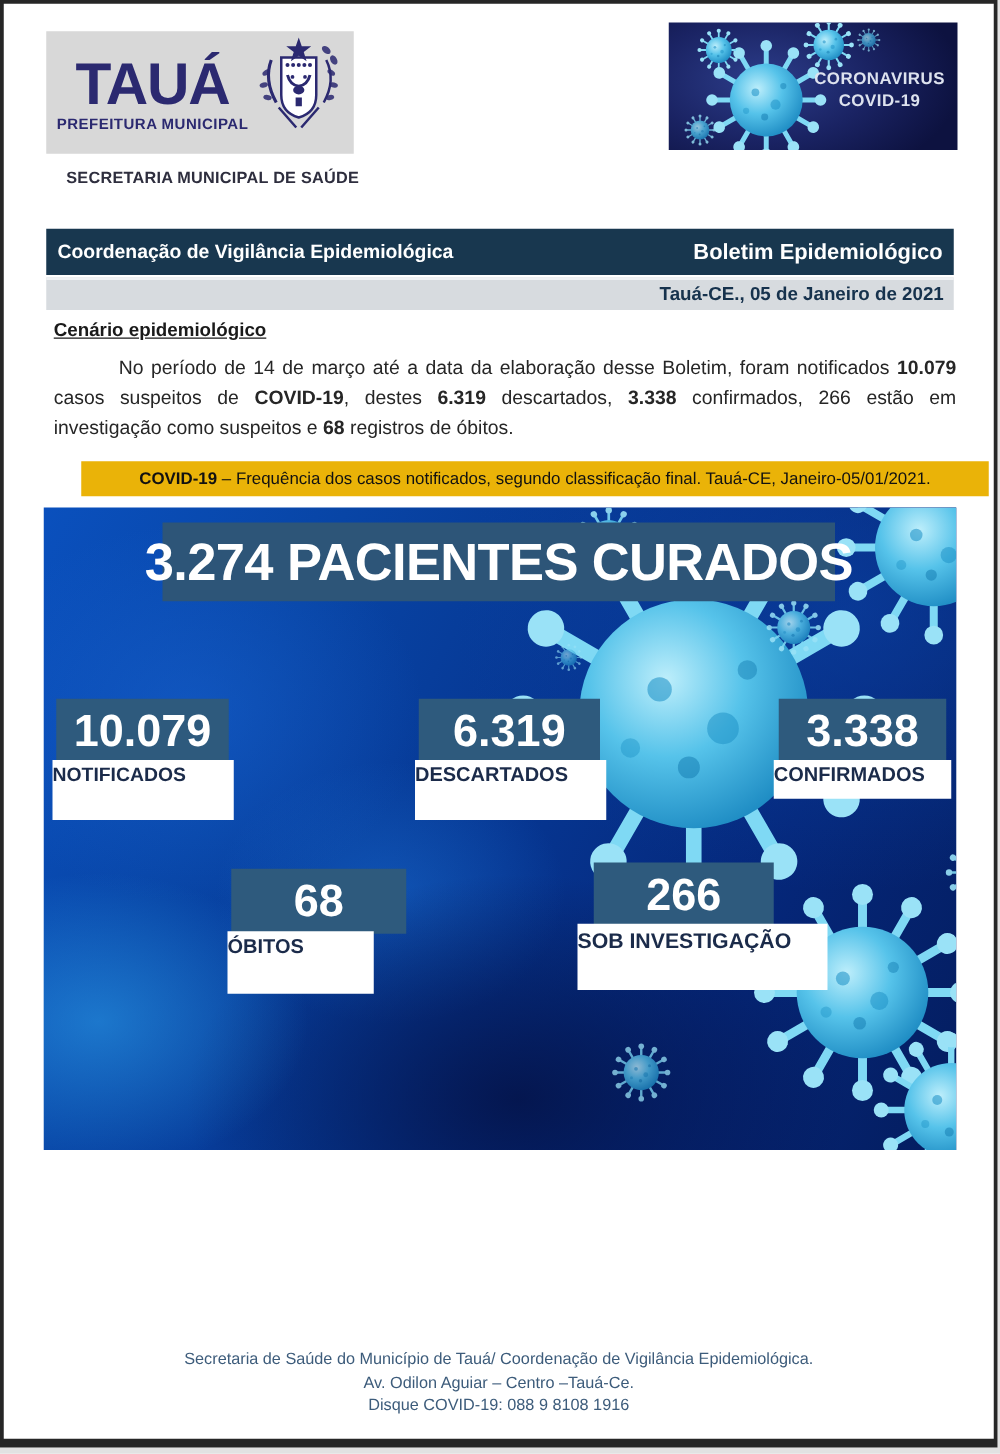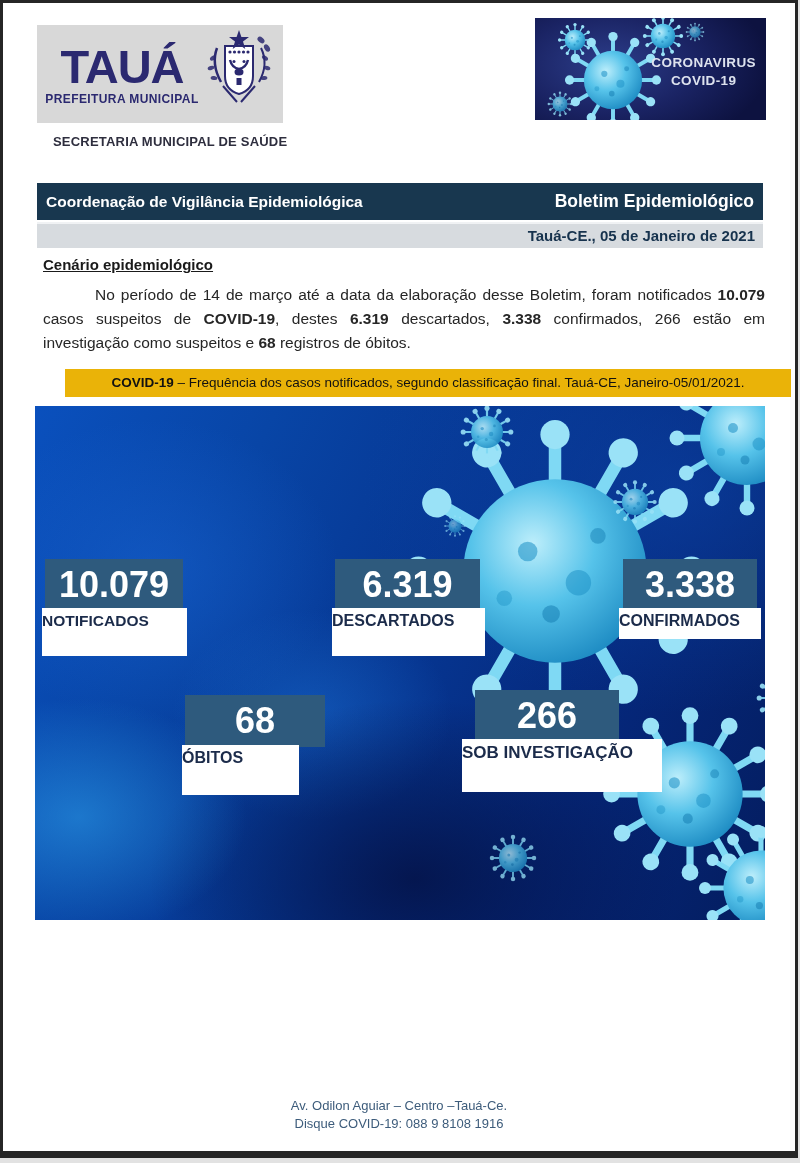--- a/index.html
+++ b/index.html
@@ -233,33 +233,35 @@
       <use href="#virus" transform="translate(655,388) scale(1.12)"></use>
       <use href="#virus" transform="translate(726,482) scale(.8)"></use>
       <use href="#virus" transform="translate(452,26) scale(.34)" opacity=".9"></use>
       <use href="#virus" transform="translate(600,96) scale(.28)" opacity=".85"></use>
       <use href="#virus" transform="translate(748,292) scale(.34)" opacity=".9"></use>
       <use href="#virus" transform="translate(478,452) scale(.3)" opacity=".75"></use>
       <use href="#virus" transform="translate(560,332) scale(.2)" opacity=".7"></use>
       <use href="#virus" transform="translate(420,120) scale(.14)" opacity=".6"></use>
     </svg>
 
+    <div class="abs headline-box">3.274 PACIENTES CURADOS</div>
 
     <div class="abs num-box" style="left:10px;top:153px;width:138px;height:51px;">10.079</div>
     <div class="abs label-box" style="left:7px;top:202px;width:145px;height:48px;font-size:15.5px;">NOTIFICADOS</div>
 
     <div class="abs num-box" style="left:300px;top:153px;width:145px;height:51px;">6.319</div>
     <div class="abs label-box" style="left:297px;top:202px;width:153px;height:48px;font-size:16px;">DESCARTADOS</div>
 
     <div class="abs num-box" style="left:588px;top:153px;width:134px;height:51px;">3.338</div>
     <div class="abs label-box" style="left:584px;top:202px;width:142px;height:31px;font-size:16px;">CONFIRMADOS</div>
 
     <div class="abs num-box" style="left:150px;top:289px;width:140px;height:52px;">68</div>
     <div class="abs label-box" style="left:147px;top:339px;width:117px;height:50px;font-size:16px;">ÓBITOS</div>
 
     <div class="abs num-box" style="left:440px;top:284px;width:144px;height:51px;">266</div>
     <div class="abs label-box" style="left:427px;top:333px;width:200px;height:53px;font-size:17px;">SOB INVESTIGAÇÃO</div>
   </div>
 
+  <div class="abs footer-line fl1">Secretaria de Saúde do Município de Tauá/ Coordenação de Vigilância Epidemiológica.</div>
   <div class="abs footer-line fl2">Av. Odilon Aguiar – Centro –Tauá-Ce.</div>
   <div class="abs footer-line fl3">Disque COVID-19: 088 9 8108 1916</div>
 
 </div>
 
 </body></html>

